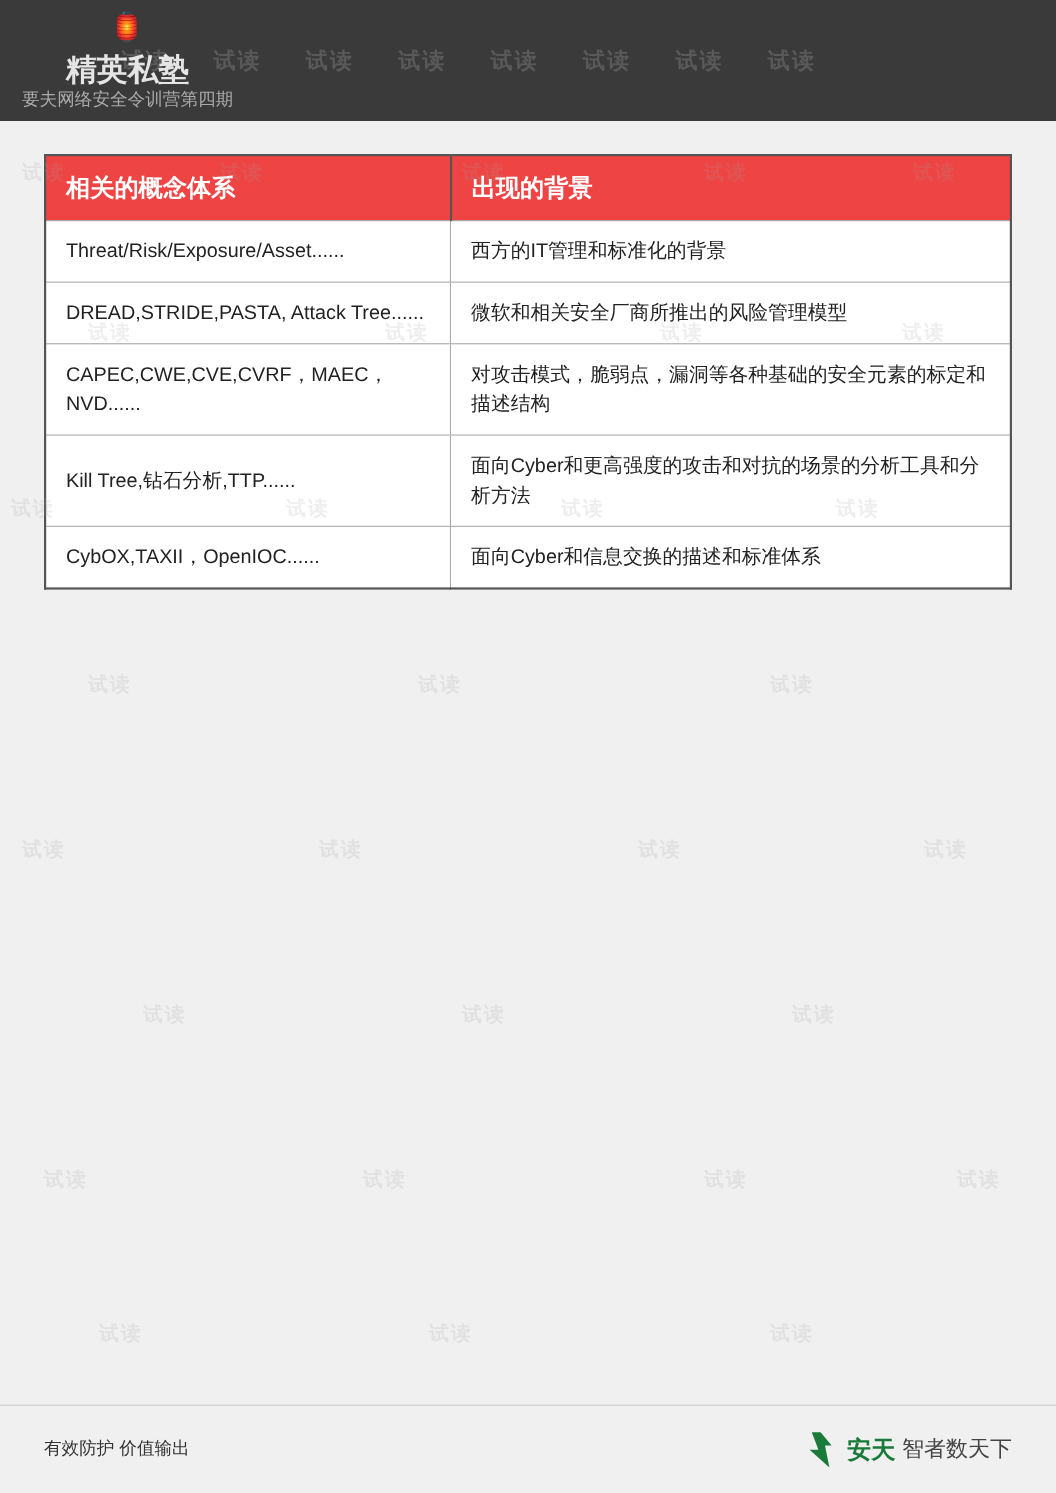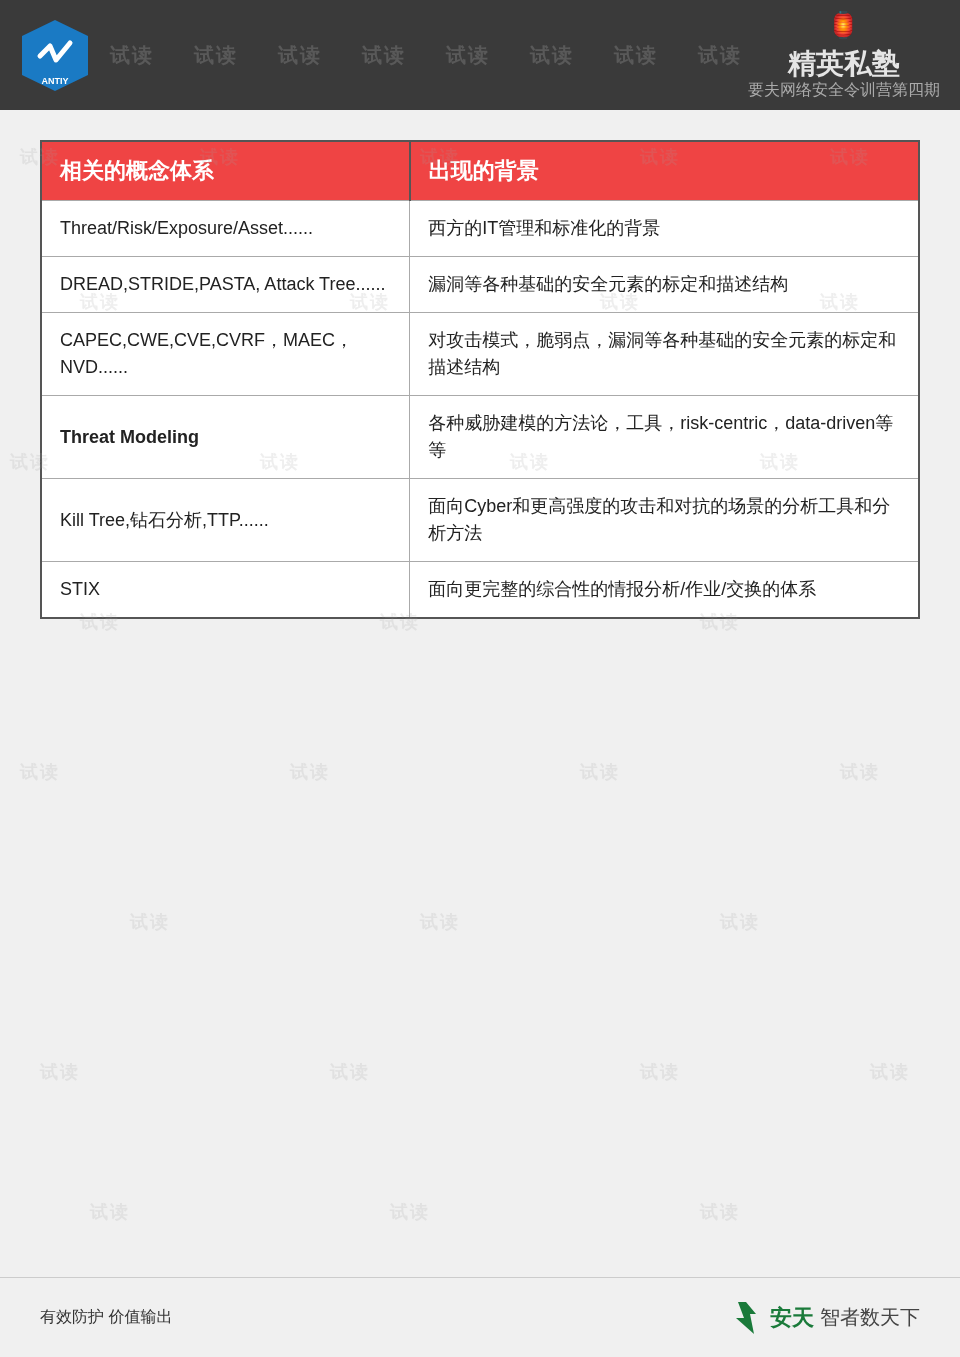--- a/index.html
+++ b/index.html
@@ -177,30 +177,20 @@
     .antiy-logo-svg {
       width: 70px;
       height: 75px;
     }
   </style>
 </head>
 <body>
 
 <div class="header">
 
-  <div class="header-logo">
-    <svg class="antiy-logo-svg" viewBox="0 0 70 75">
-
-      <polygon points="35,2 68,18 68,57 35,73 2,57 2,18" fill="#1a7ac4"></polygon>
-
-      <polyline points="20,38 30,28 36,42 50,25" stroke="white" stroke-width="5" fill="none" stroke-linecap="round" stroke-linejoin="round"></polyline>
-
-      <text x="35" y="66" fill="white" font-size="9" text-anchor="middle" font-family="Arial" font-weight="bold">ANTIY</text>
-    </svg>
-  </div>
 
   <div class="header-watermarks">
     <span class="header-wm-item">试读</span>
     <span class="header-wm-item">试读</span>
     <span class="header-wm-item">试读</span>
     <span class="header-wm-item">试读</span>
     <span class="header-wm-item">试读</span>
     <span class="header-wm-item">试读</span>
     <span class="header-wm-item">试读</span>
     <span class="header-wm-item">试读</span>
@@ -257,37 +247,33 @@
         <th class="col-right">出现的背景</th>
       </tr>
     </thead>
     <tbody id="table-body">
     <tr>
           <td style="font-weight: 500; margin-top: 16px;">Threat/Risk/Exposure/Asset......</td>
           <td>西方的IT管理和标准化的背景</td>
         </tr>
         <tr>
           <td style="font-weight: 500;">DREAD,STRIDE,PASTA, Attack Tree......</td>
-          <td>漏洞等各种基础的安全元素的标定和描述结构</td>
+          <td>微软和相关安全厂商所推出的风险管理模型</td>
         </tr>
         <tr>
           <td style="font-weight: 500;">CAPEC,CWE,CVE,CVRF，MAEC，NVD......</td>
           <td>对攻击模式，脆弱点，漏洞等各种基础的安全元素的标定和描述结构</td>
         </tr>
         <tr>
-          <td style="font-weight: bold;">Threat Modeling</td>
-          <td>各种威胁建模的方法论，工具，risk-centric，data-driven等等</td>
-        </tr>
-        <tr>
           <td style="font-weight: 500;">Kill Tree,钻石分析,TTP......</td>
           <td>面向Cyber和更高强度的攻击和对抗的场景的分析工具和分析方法</td>
         </tr>
         <tr>
-          <td style="font-weight: 500;">STIX</td>
-          <td>面向更完整的综合性的情报分析/作业/交换的体系</td>
+          <td style="font-weight: 500;">CybOX,TAXII，OpenIOC......</td>
+          <td>面向Cyber和信息交换的描述和标准体系</td>
         </tr>
       </tbody>
   </table>
 </div>
 
 <div class="footer">
   <span class="footer-left">有效防护 价值输出</span>
   <div class="footer-right">
 
     <svg width="36" height="36" viewBox="0 0 36 36">

